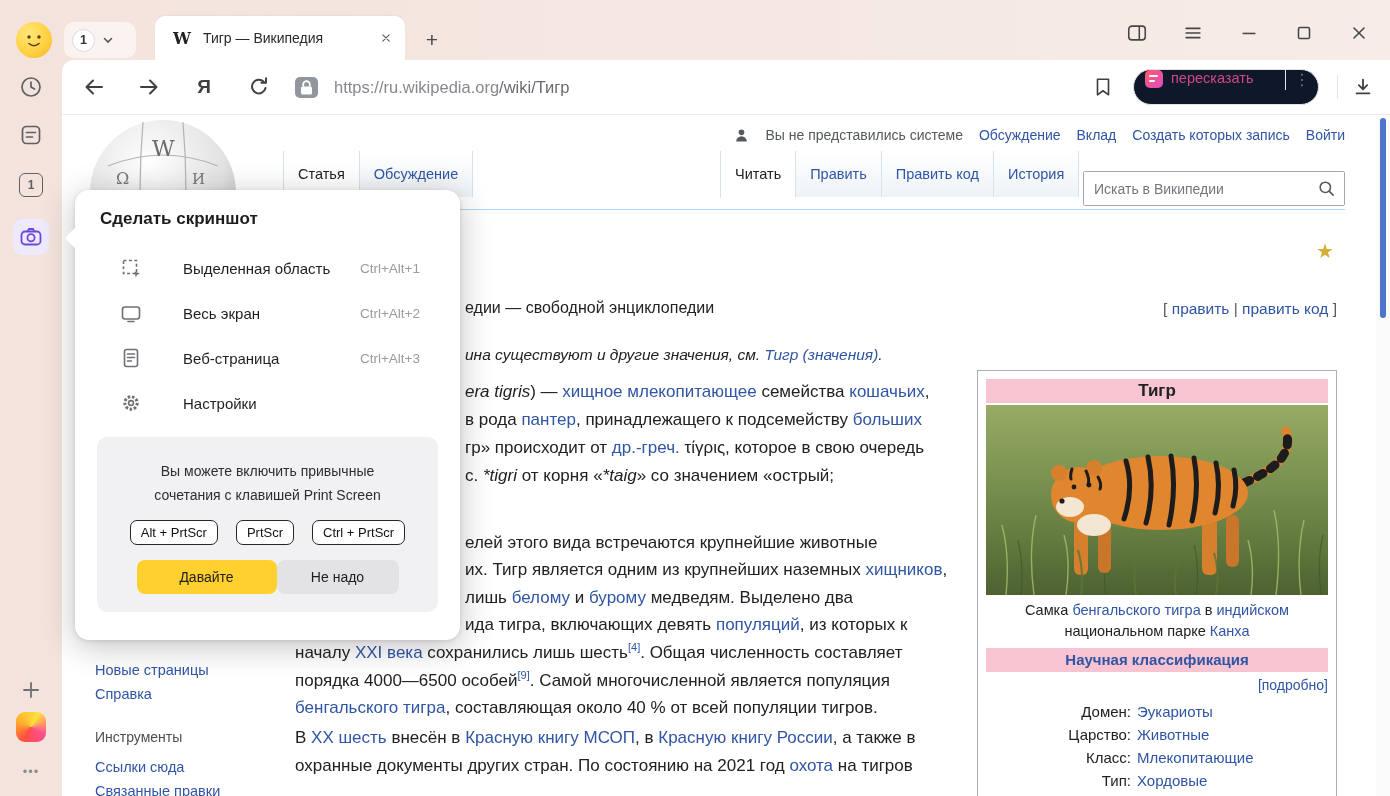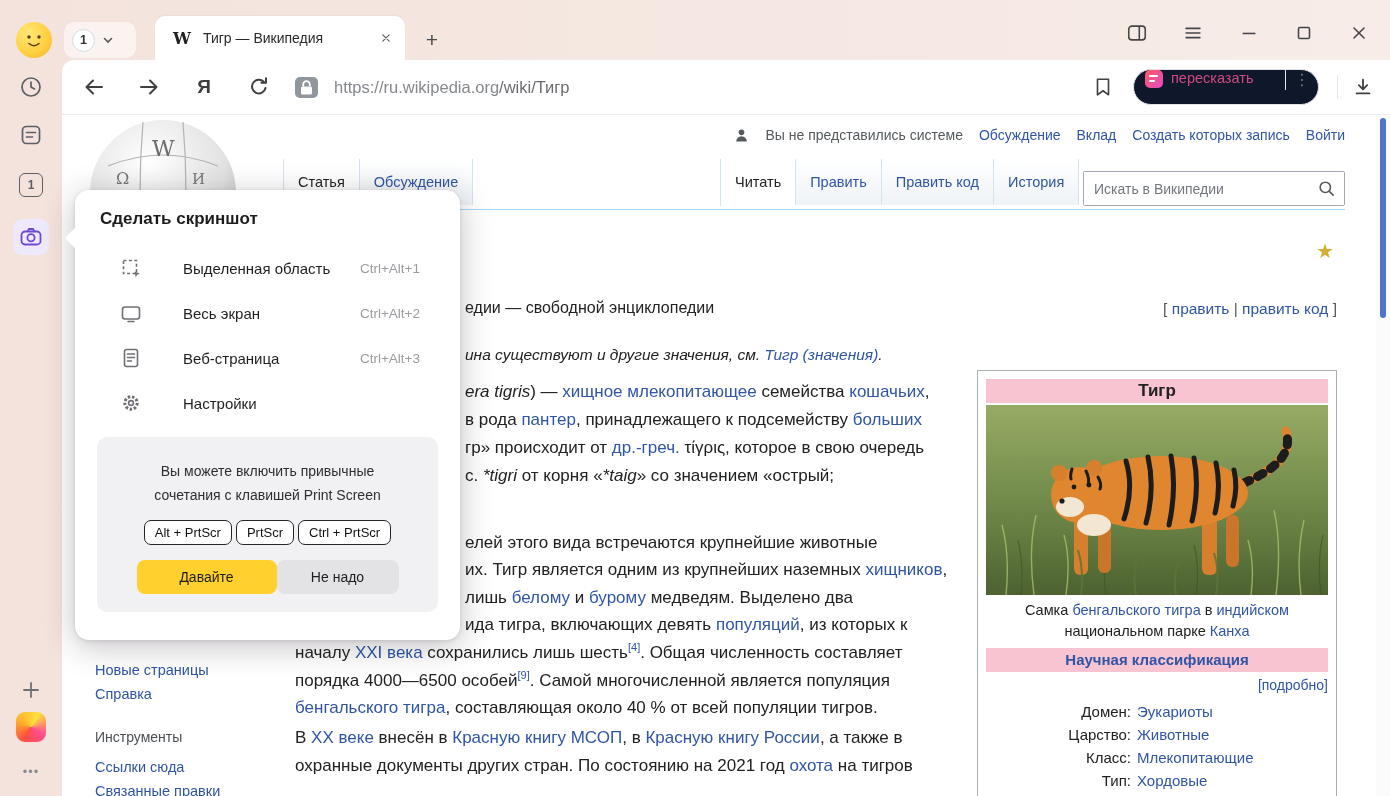--- a/index.html
+++ b/index.html
@@ -57,21 +57,21 @@
   .tdivider{position:absolute;left:1275px;top:15px;width:1px;height:24px;background:#e5e5e7}
 
   
   .content{position:absolute;left:0;top:55px;right:0;bottom:0;overflow:hidden;color:#202122}
   .wl{color:#2f55a4;text-decoration:none;cursor:pointer}
   .it{font-style:italic}
   .sup{vertical-align:super;font-size:11px;line-height:0}
   .persbar{position:absolute;top:12px;right:45px;display:flex;align-items:center;gap:16px;font-size:14px;white-space:nowrap}
   .anon{color:#54595d}
   .tabline{position:absolute;left:221px;top:94px;width:1062px;height:1px;background:#a7d7f9;z-index:1}
-  .vtabs{position:absolute;top:44px;display:flex;z-index:2}
+  .vtabs{position:absolute;top:36px;display:flex;z-index:2}
   .vtab{height:46px;line-height:46px;padding:0 14px;font-size:14.5px;color:#2f55a4;white-space:nowrap;cursor:pointer;
     background:linear-gradient(#ffffff,#eef3f7);border-left:1px solid #d3e3f0}
   .vtab.lastt{border-right:1px solid #d3e3f0}
   .vtab.active{height:47px;background:#fff;color:#202122;cursor:default}
   .searchbox{position:absolute;left:1021px;top:56px;width:262px;height:35px;border:1px solid #a2a9b1;border-radius:2px;background:#fff}
   .searchbox input{width:100%;height:100%;border:0;outline:none;padding:0 32px 0 10px;font-size:14px;color:#202122;
     font-family:"Liberation Sans",sans-serif}
   .searchbox input::placeholder{color:#72777d}
   .mag{position:absolute;right:7px;top:7px;width:20px;height:20px;color:#54595d;cursor:pointer}
   .star{position:absolute;left:1254px;top:124px;font-size:20px;color:#d4af37;cursor:pointer}
@@ -103,21 +103,21 @@
     box-shadow:0 6px 32px rgba(40,30,40,.28),0 1px 4px rgba(0,0,0,.12)}
   .beak{position:absolute;left:-7px;top:40px;width:16px;height:16px;background:#fff;transform:rotate(45deg);border-radius:3px}
   .ptitle{position:absolute;left:25px;top:19px;font-size:17px;font-weight:700;color:#1c1c1e}
   .pitem{position:absolute;left:0;width:100%;height:45px;cursor:pointer}
   .pitem .ic{position:absolute;left:45px;top:11px;width:22px;height:22px;color:#6e7076}
   .pitem .lab{position:absolute;left:108px;top:0;line-height:45px;font-size:15px;color:#1f1f21;white-space:nowrap}
   .pitem .sc{position:absolute;right:40px;top:0;line-height:45px;font-size:13.5px;color:#9b9ba0}
   .pcard{position:absolute;left:22px;top:247px;width:341px;height:175px;background:#f1f1f3;border-radius:10px;text-align:center;overflow:hidden}
   .hint{font-size:14px;line-height:24px;color:#2e2e30}
   .hint1{margin-top:22px}
-  .keysrow{margin-top:13px;display:flex;justify-content:center;gap:4px}
+  .keysrow{margin-top:13px;display:flex;justify-content:center;gap:18px}
   .key{background:#fff;border:1.5px solid #26262a;border-radius:7px;padding:4px 10px;font-size:13px;color:#111;cursor:pointer;white-space:nowrap}
   .btnrow{margin-top:15px;display:flex;justify-content:center;}
   .btn{height:34px;line-height:34px;border-radius:8px;font-size:14px;color:#1d1d1f;cursor:pointer;text-align:center}
   .btn.yellow{width:140px;background:#ffd02e}
   .btn.gray{width:122px;background:#e3e3e5}
   svg{display:block}
 </style>
 </head>
 <body>
 
@@ -318,21 +318,21 @@
       <div class="pline" style="left:403px;top:347px"><span>с. </span><span class="it">*tigri</span><span> от корня «</span><span class="it">*taig</span><span>» со значением «острый;</span></div>
 
       <div class="pline" style="left:403px;top:414px"><span>елей этого вида встречаются крупнейшие животные</span></div>
       <div class="pline" style="left:403px;top:441px"><span>их. Тигр является одним из крупнейших наземных </span><a class="wl">хищников</a><span>,</span></div>
       <div class="pline" style="left:403px;top:469px"><span>лишь </span><a class="wl">белому</a><span> и </span><a class="wl">бурому</a><span> медведям. Выделено два</span></div>
       <div class="pline" style="left:403px;top:496px"><span>ида тигра, включающих девять </span><a class="wl">популяций</a><span>, из которых к</span></div>
       <div class="pline" style="left:233px;top:524px"><span>началу </span><a class="wl">XXI века</a><span> сохранились лишь шесть</span><a class="wl sup">[4]</a><span>. Общая численность составляет</span></div>
       <div class="pline" style="left:233px;top:552px"><span>порядка 4000—6500 особей</span><a class="wl sup">[9]</a><span>. Самой многочисленной является популяция</span></div>
       <div class="pline" style="left:233px;top:579px"><a class="wl">бенгальского тигра</a><span>, составляющая около 40 % от всей популяции тигров.</span></div>
 
-      <div class="pline" style="left:233px;top:609px"><span>В </span><a class="wl">XX веке</a><span> внесён в </span><a class="wl">Красную книгу МСОП</a><span>, в </span><a class="wl">Красную книгу России</a><span>, а также в</span></div>
+      <div class="pline" style="left:233px;top:609px"><span>В </span><a class="wl">XX шесть</a><span> внесён в </span><a class="wl">Красную книгу МСОП</a><span>, в </span><a class="wl">Красную книгу России</a><span>, а также в</span></div>
       <div class="pline" style="left:233px;top:637px"><span>охранные документы других стран. По состоянию на 2021 год </span><a class="wl">охота</a><span> на тигров</span></div>
 
       <a class="wnav wl" style="top:547px">Новые страницы</a>
       <a class="wnav wl" style="top:571px">Справка</a>
       <div class="wnavhead" style="top:614px">Инструменты</div>
       <a class="wnav wl" style="top:644px">Ссылки сюда</a>
       <a class="wnav wl" style="top:668px">Связанные правки</a>
 
       <div class="infobox">
         <div class="band band1">Тигр</div>

